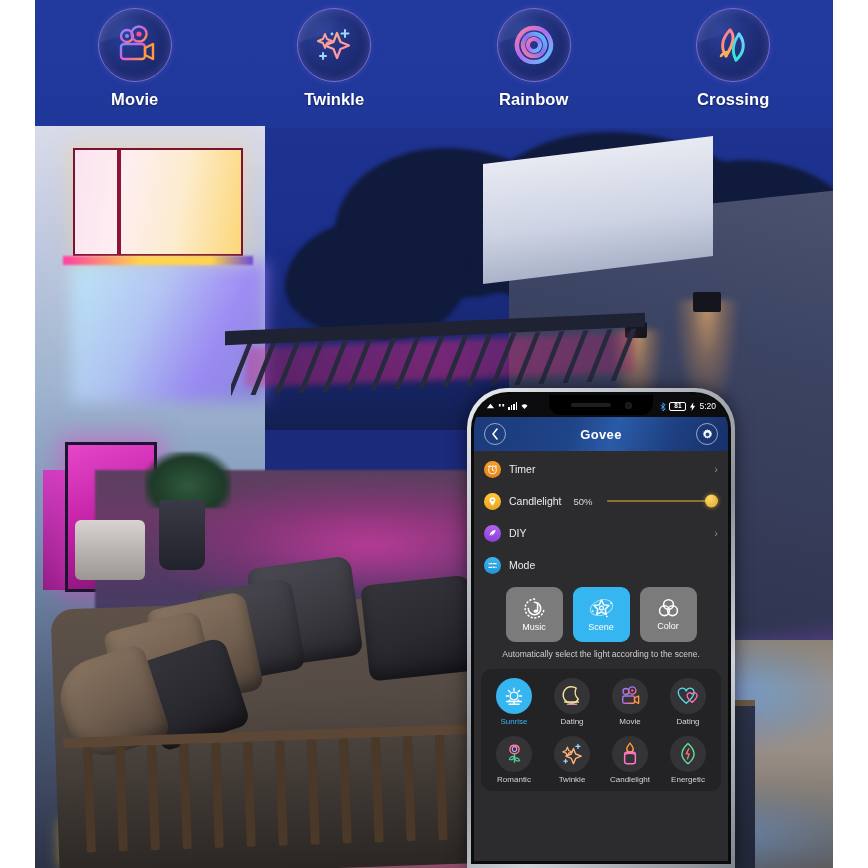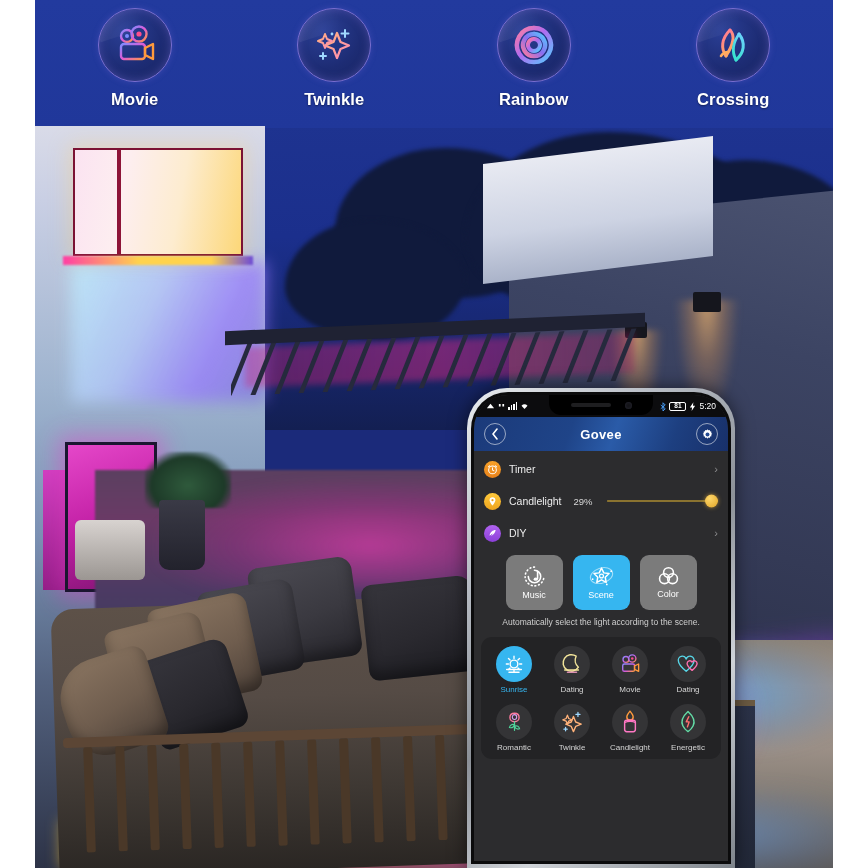--- a/index.html
+++ b/index.html
@@ -568,39 +568,49 @@
             </div>
 
             <div class="row">
               <span class="rowicon bright">
                 <svg width="11" height="11" viewBox="0 0 12 12">
                     <path d="M6 1.4 a3.2 3.2 0 0 1 3.2 3.2 c0 2-3.2 5.9-3.2 5.9 S2.8 6.6 2.8 4.6 A3.2 3.2 0 0 1 6 1.4 Z" fill="#fff"></path>
                     <circle cx="6" cy="4.6" r="1.2" fill="#eda41e"></circle>
                   </svg>
               </span>
               <span class="rowlabel">Candlelight</span>
-              <span class="rowval">29%</span>
+              <span class="rowval">50%</span>
               <span class="slider">
                 <span class="track"></span>
                 <span class="fill" id="slider-fill" style="width: 100%;"></span>
                 <span class="knob"></span>
               </span>
             </div>
 
             <div class="row">
               <span class="rowicon diy">
                 <svg width="11" height="11" viewBox="0 0 12 12">
                     <path d="M9.4 2.2 c-3 0-6 2.4-6.6 6 2.8 .6 6-1.8 6.6-6 Z" fill="#fff"></path>
                     <path d="M3 9.2 L5.6 6.6" stroke="#8b3fd8" stroke-width="0.9" stroke-linecap="round"></path>
                   </svg>
               </span>
               <span class="rowlabel">DIY</span>
               <span class="chev">›</span>
             </div>
 
+            <div class="row">
+              <span class="rowicon mode">
+                <svg width="11" height="11" viewBox="0 0 12 12">
+                    <path d="M2 4 h8 M2 8 h8" stroke="#fff" stroke-width="1.2" stroke-linecap="round"></path>
+                    <circle cx="4.4" cy="4" r="1.5" fill="#fff" stroke="#1f95d8" stroke-width="0.8"></circle>
+                    <circle cx="7.6" cy="8" r="1.5" fill="#fff" stroke="#1f95d8" stroke-width="0.8"></circle>
+                  </svg>
+              </span>
+              <span class="rowlabel">Mode</span>
+            </div>
           </div>
 
           <div class="modes">
             <div class="tile">
               <svg width="23" height="23" viewBox="0 0 26 26">
                 <path d="M13 2.4 a10.6 10.6 0 1 0 10.6 10.6" fill="none" stroke="#fff" stroke-width="1.8" stroke-linecap="round" stroke-dasharray="1 3.2"></path>
                 <path d="M6 13 a7 7 0 1 0 7-7" fill="none" stroke="#fff" stroke-width="1.8" stroke-linecap="round"></path>
                 <path d="M16.5 7 v8.2" stroke="#fff" stroke-width="1.8" stroke-linecap="round"></path>
                 <ellipse cx="14.4" cy="16" rx="2.4" ry="1.9" fill="#fff"></ellipse>
               </svg>

